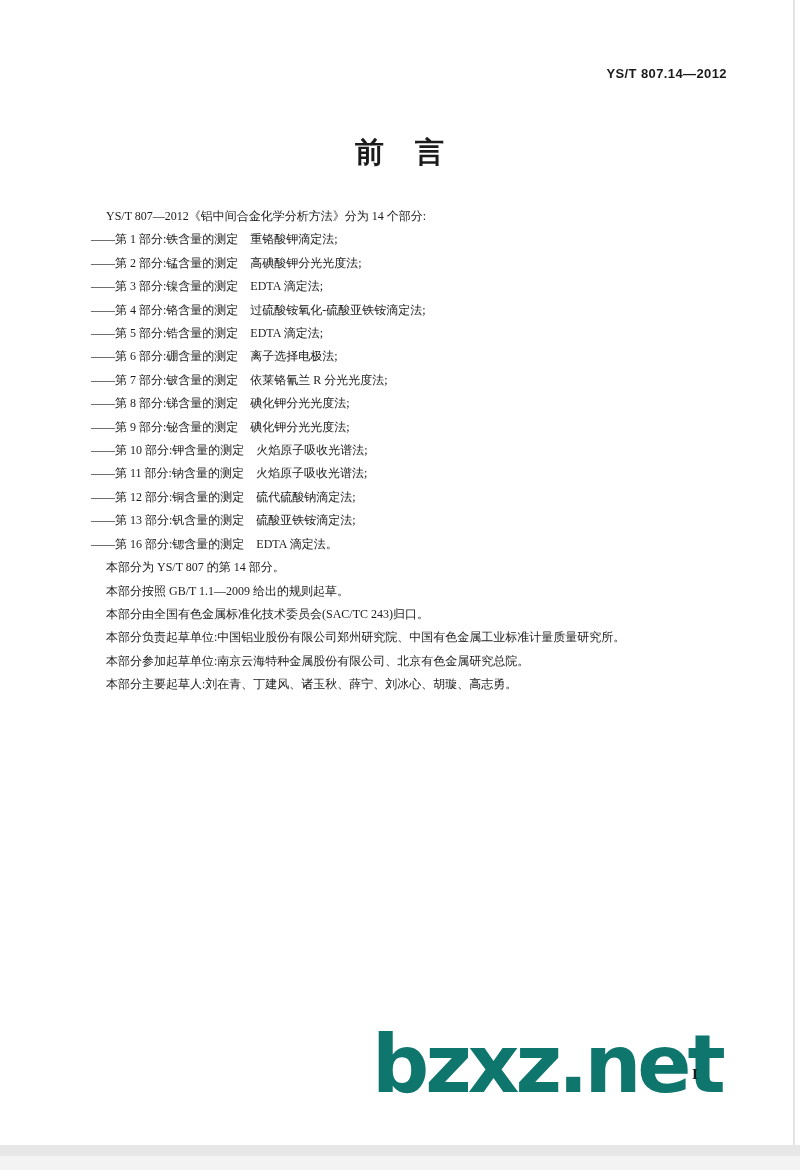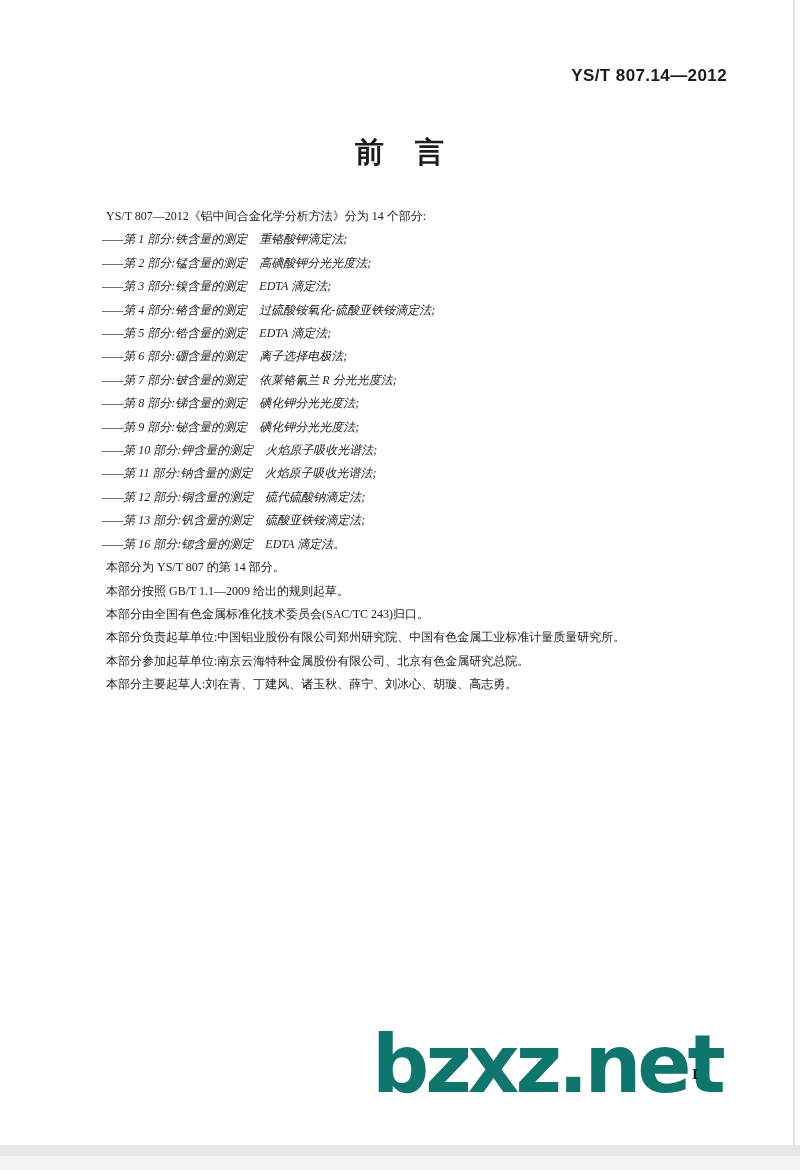--- a/index.html
+++ b/index.html
@@ -16,21 +16,21 @@
     position: relative;
     width: 800px;
     height: 1170px;
     background: #ffffff;
   }
   .std-code {
     position: absolute;
     top: 66px;
     right: 73px;
     font-family: "Liberation Sans", "DejaVu Sans", sans-serif;
-    font-size: 17px;
+    font-size: 13px;
     font-weight: bold;
     letter-spacing: 0.4px;
     white-space: nowrap;
   }
   .fw-title {
     position: absolute;
     top: 133px;
     left: 0;
     width: 100%;
     text-align: center;
@@ -45,23 +45,22 @@
     top: 205px;
     width: 657px;
     font-size: 12px;
     line-height: 23.4px;
     text-align: justify;
   }
   .intro {
     text-indent: 31px;
   }
   .parts-list .part-line {
-    margin-left: 27px;
+    margin-left: 16px;
     white-space: nowrap;
-    font-style: italic;
   }
   .paras .para {
     text-indent: 31px;
   }
   .watermark {
     position: absolute;
     left: 372px;
     top: 1018px;
     font-family: "DejaVu Sans", "Liberation Sans", sans-serif;
     font-size: 80px;

